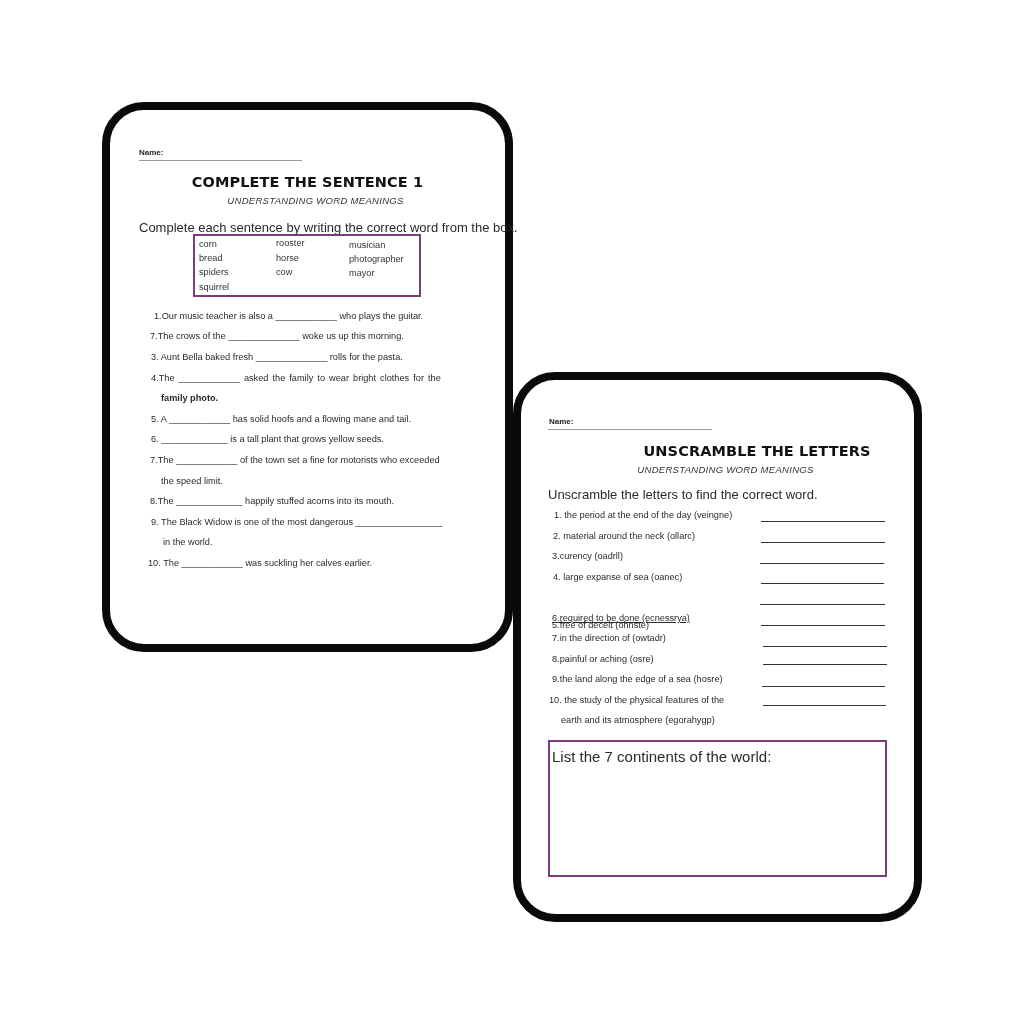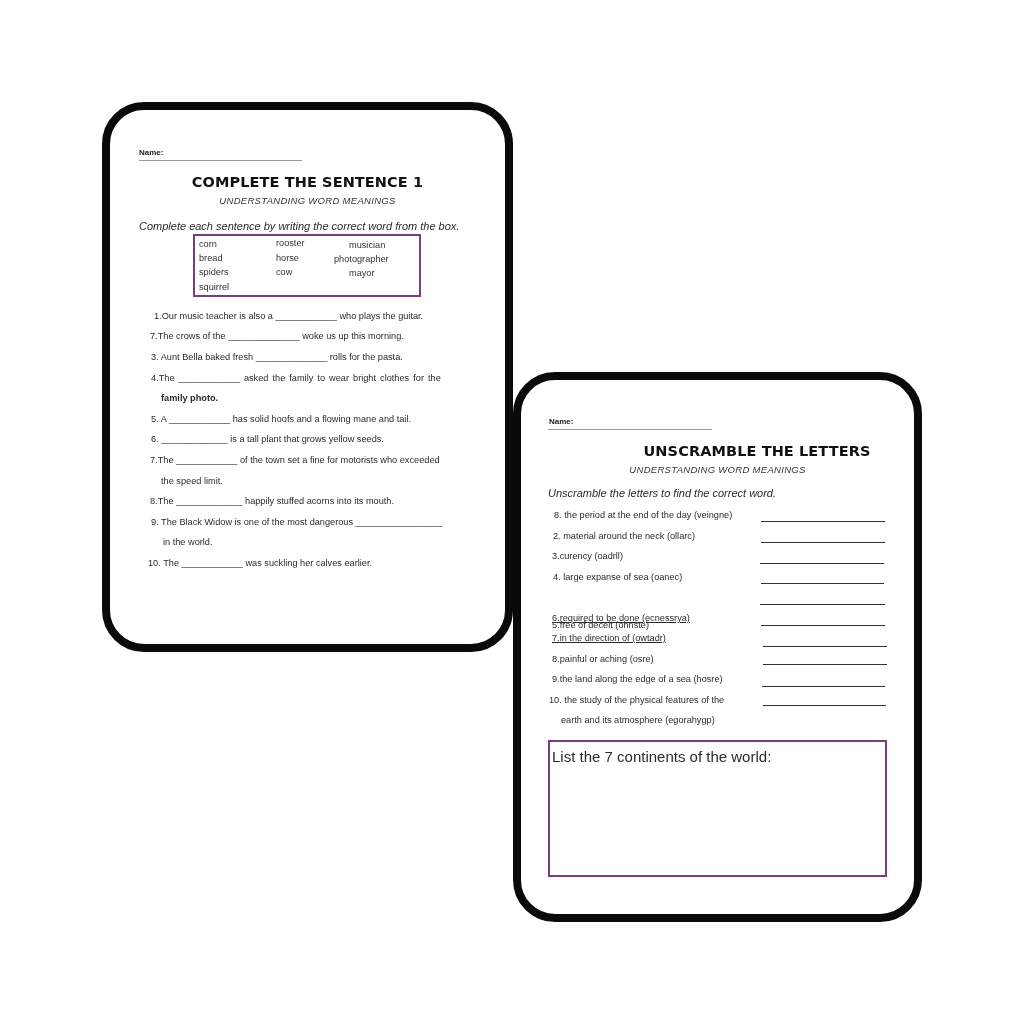--- a/index.html
+++ b/index.html
@@ -5,22 +5,22 @@
     html, body { margin:0; padding:0; background:#ffffff; }
     body { width:1024px; height:1024px; position:relative; overflow:hidden;
            font-family:"Liberation Sans", sans-serif; color:#2a2a2a; }
     .card { position:absolute; box-sizing:border-box; border:8px solid #0a0a0a;
             border-radius:42px; background:#ffffff; }
     .abs { position:absolute; white-space:nowrap; }
     .name-label { font-size:8px; font-weight:bold; color:#222; }
     .name-line { position:absolute; height:0; border-top:1px solid #9a9a9a; }
     .title { font-family:"DejaVu Sans", sans-serif; font-weight:bold; font-size:14.5px;
              color:#111; letter-spacing:0.1px; text-align:center; }
-    .subtitle { font-size:9.5px; font-style:italic; color:#333; text-align:center; letter-spacing:0.3px; }
-    .instr { font-size:11px; color:#2a2a2a;font-style:italic; }
+    .subtitle { font-size:9.5px; font-style:italic; color:#333; text-align:center; letter-spacing:0.3px;padding-left:8px; }
+    .instr { font-size:13px; color:#2a2a2a; }
     .wordbox { position:absolute; box-sizing:border-box; border:2px solid #7b3c7e; }
     .word { position:absolute; font-size:9.2px; color:#333; white-space:nowrap; }
     .q { position:absolute; font-size:9.2px; color:#2a2a2a; white-space:nowrap; }
     .ans-line { position:absolute; height:0; border-top:1.5px solid #333; }
     .cont-box { position:absolute; box-sizing:border-box; border:2.5px solid #7b3c7e; }
     .cont-label { position:absolute; font-size:15px; color:#2a2a2a; white-space:nowrap; }
   </style>
 </head>
 <body>
 
@@ -39,21 +39,21 @@
 <span class="word" style="left:199px; top:239px;">corn</span>
 <span class="word" style="left:199px; top:253px;">bread</span>
 <span class="word" style="left:199px; top:267px;">spiders</span>
 <span class="word" style="left:199px; top:282px;">squirrel</span>
 
 <span class="word" style="left:276px; top:238px;">rooster</span>
 <span class="word" style="left:276px; top:253px;">horse</span>
 <span class="word" style="left:276px; top:267px;">cow</span>
 
 <span class="word" style="left:349px; top:240px;">musician</span>
-<span class="word" style="left:334px; top:254px;text-align:center;">photographer</span>
+<span class="word" style="left:349px; top:254px;text-align:center;">photographer</span>
 <span class="word" style="left:349px; top:268px;">mayor</span>
 
 <span class="q" style="left:154px; top:311px;">1.Our music teacher is also a ____________ who plays the guitar.</span>
 <span class="q" style="left:150px; top:331px;">7.The crows of the ______________ woke us up this morning.</span>
 <span class="q" style="left:151px; top:352px;">3. Aunt Bella baked fresh   ______________ rolls for the pasta.</span>
 <span class="q" style="left:151px; top:373px; word-spacing:1.5px;">4.The     ____________  asked the family to wear bright clothes for the</span>
 <span class="q" style="left:161px; top:393px;font-weight:bold;">family photo.</span>
 <span class="q" style="left:151px; top:414px;">5. A ____________ has solid hoofs and a flowing mane and tail.</span>
 <span class="q" style="left:151px; top:434px;">6.   _____________ is a tall plant that grows yellow seeds.</span>
 <span class="q" style="left:150px; top:455px;">7.The   ____________ of the town set a fine for motorists who exceeded</span>
@@ -66,27 +66,27 @@
 <div class="card" style="left:513px; top:372px; width:409px; height:550px;"></div>
 
 <span class="abs name-label" style="left:549px; top:417px;">Name:</span>
 <div class="name-line" style="left:548px; top:429px; width:164px;"></div>
 
 <div class="abs title" style="left:521px; width:472px; top:443px;">UNSCRAMBLE THE LETTERS</div>
 <div class="abs subtitle" style="left:521px; width:393px; top:464px;">UNDERSTANDING WORD MEANINGS</div>
 
 <div class="abs instr" style="left:548px; top:487px;">Unscramble the letters to find the correct word.</div>
 
-<span class="q" style="left:554px; top:510px;">8.  the period at the end of the day (veingne)</span>
+<span class="q" style="left:554px; top:510px;">1.  the period at the end of the day (veingne)</span>
 <span class="q" style="left:553px; top:531px;">2.  material around the neck (ollarc)</span>
 <span class="q" style="left:552px; top:551px;">3.curency  (oadrll)</span>
 <span class="q" style="left:553px; top:572px;">4.  large expanse of sea (oanec)</span>
 <span class="q" style="left:552px; top:596px;margin-top:24px;">5.free of deceit (ohnste)</span>
 <span class="q" style="left:552px; top:613px;text-decoration:underline;">6.required to be done (ecnessrya)</span>
-<span class="q" style="left:552px; top:633px;text-decoration:underline;">7.in the direction of (owtadr)</span>
+<span class="q" style="left:552px; top:633px;">7.in the direction of (owtadr)</span>
 <span class="q" style="left:552px; top:654px;">8.painful or aching  (osre)</span>
 <span class="q" style="left:552px; top:674px;">9.the land along the edge of a sea (hosre)</span>
 <span class="q" style="left:549px; top:695px;">10.  the study of the physical features of the</span>
 <span class="q" style="left:561px; top:715px;">earth and its atmosphere (egorahygp)</span>
 
 <div class="ans-line" style="left:761px; top:521px; width:124px;"></div>
 <div class="ans-line" style="left:761px; top:542px; width:124px;"></div>
 <div class="ans-line" style="left:760px; top:563px; width:124px;"></div>
 <div class="ans-line" style="left:761px; top:583px; width:123px;"></div>
 <div class="ans-line" style="left:760px; top:604px; width:125px;"></div>

